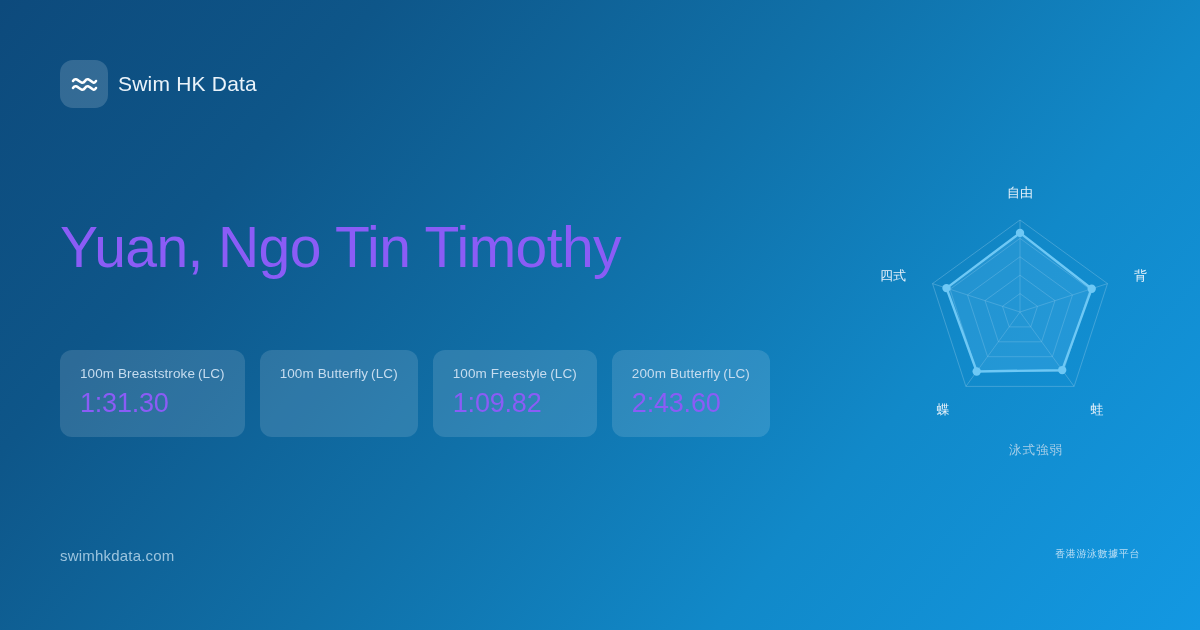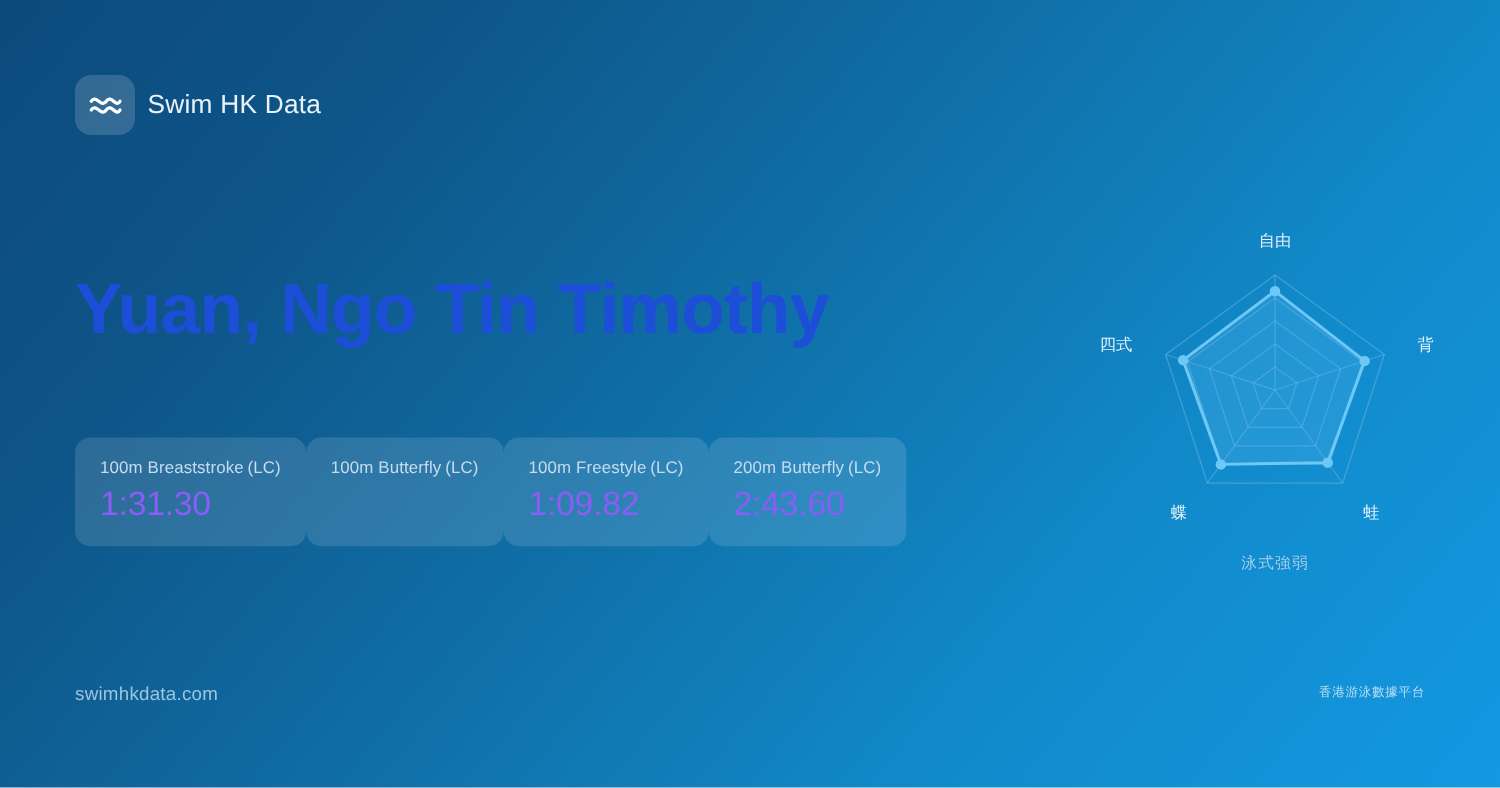--- a/index.html
+++ b/index.html
@@ -17,49 +17,49 @@
     width:48px; height:48px; border-radius:13px;
     background:rgba(255,255,255,0.16);
     display:flex; align-items:center; justify-content:center;
   }
   .brand-logo svg { display:block; }
   .brand-name { font-size:21px; color:#eaf3fa; letter-spacing:0.2px; font-weight:400; }
 
   
   .hero { position:absolute; left:60px; top:218px; }
   .athlete-name {
-    font-size:57px; line-height:1.05; color:#1d4ed8; font-weight:700;
+    font-size:57px; line-height:1.05; color:#8b5cf6; font-weight:400;
     letter-spacing:-0.6px; white-space:nowrap;
   }
   .athlete-meta {
     margin-top:14px; font-size:22px; color:#cfe3f3; font-weight:400; letter-spacing:0.6px;
   }
 
   
-  .cards { position:absolute; left:60px; top:350px; display:flex; }
+  .cards { position:absolute; left:60px; top:350px; display:flex; gap:15px; }
   .card {
     background:rgba(255,255,255,0.13);
     border-radius:12px;
     padding:16px 20px 18px 20px;
     min-width:146px;
   }
   .card-label {
     font-size:13.5px; color:#c6dcef; letter-spacing:0.1px; white-space:nowrap; font-weight:400;
   }
   .card-label .unit { margin-left:3px; }
   .card-value {
     margin-top:7px; font-size:27px; color:#8b5cf6; font-weight:400; letter-spacing:-0.2px;
   }
 
   
   .radar-wrap { position:absolute; left:870px; top:170px; width:300px; height:300px; }
   .radar-wrap svg { display:block; overflow:visible; }
   .axis-label { font-family:"DejaVu Sans", sans-serif; font-size:13px; fill:#e6f1fa; }
   .radar-caption {
-    position:absolute; left:0; top:272px; width:300px; text-align:center;
+    position:absolute; left:16px; top:272px; width:300px; text-align:center;
     font-size:12.5px; color:#a9cfe8; letter-spacing:1px;
   }
 
   
   .footer-left {
     position:absolute; left:60px; top:547px; font-size:15px; color:#9cc4de; letter-spacing:0.2px;
   }
   .footer-right {
     position:absolute; right:60px; top:547px; font-size:10px; color:#bcdff5; letter-spacing:0.6px;
   }

